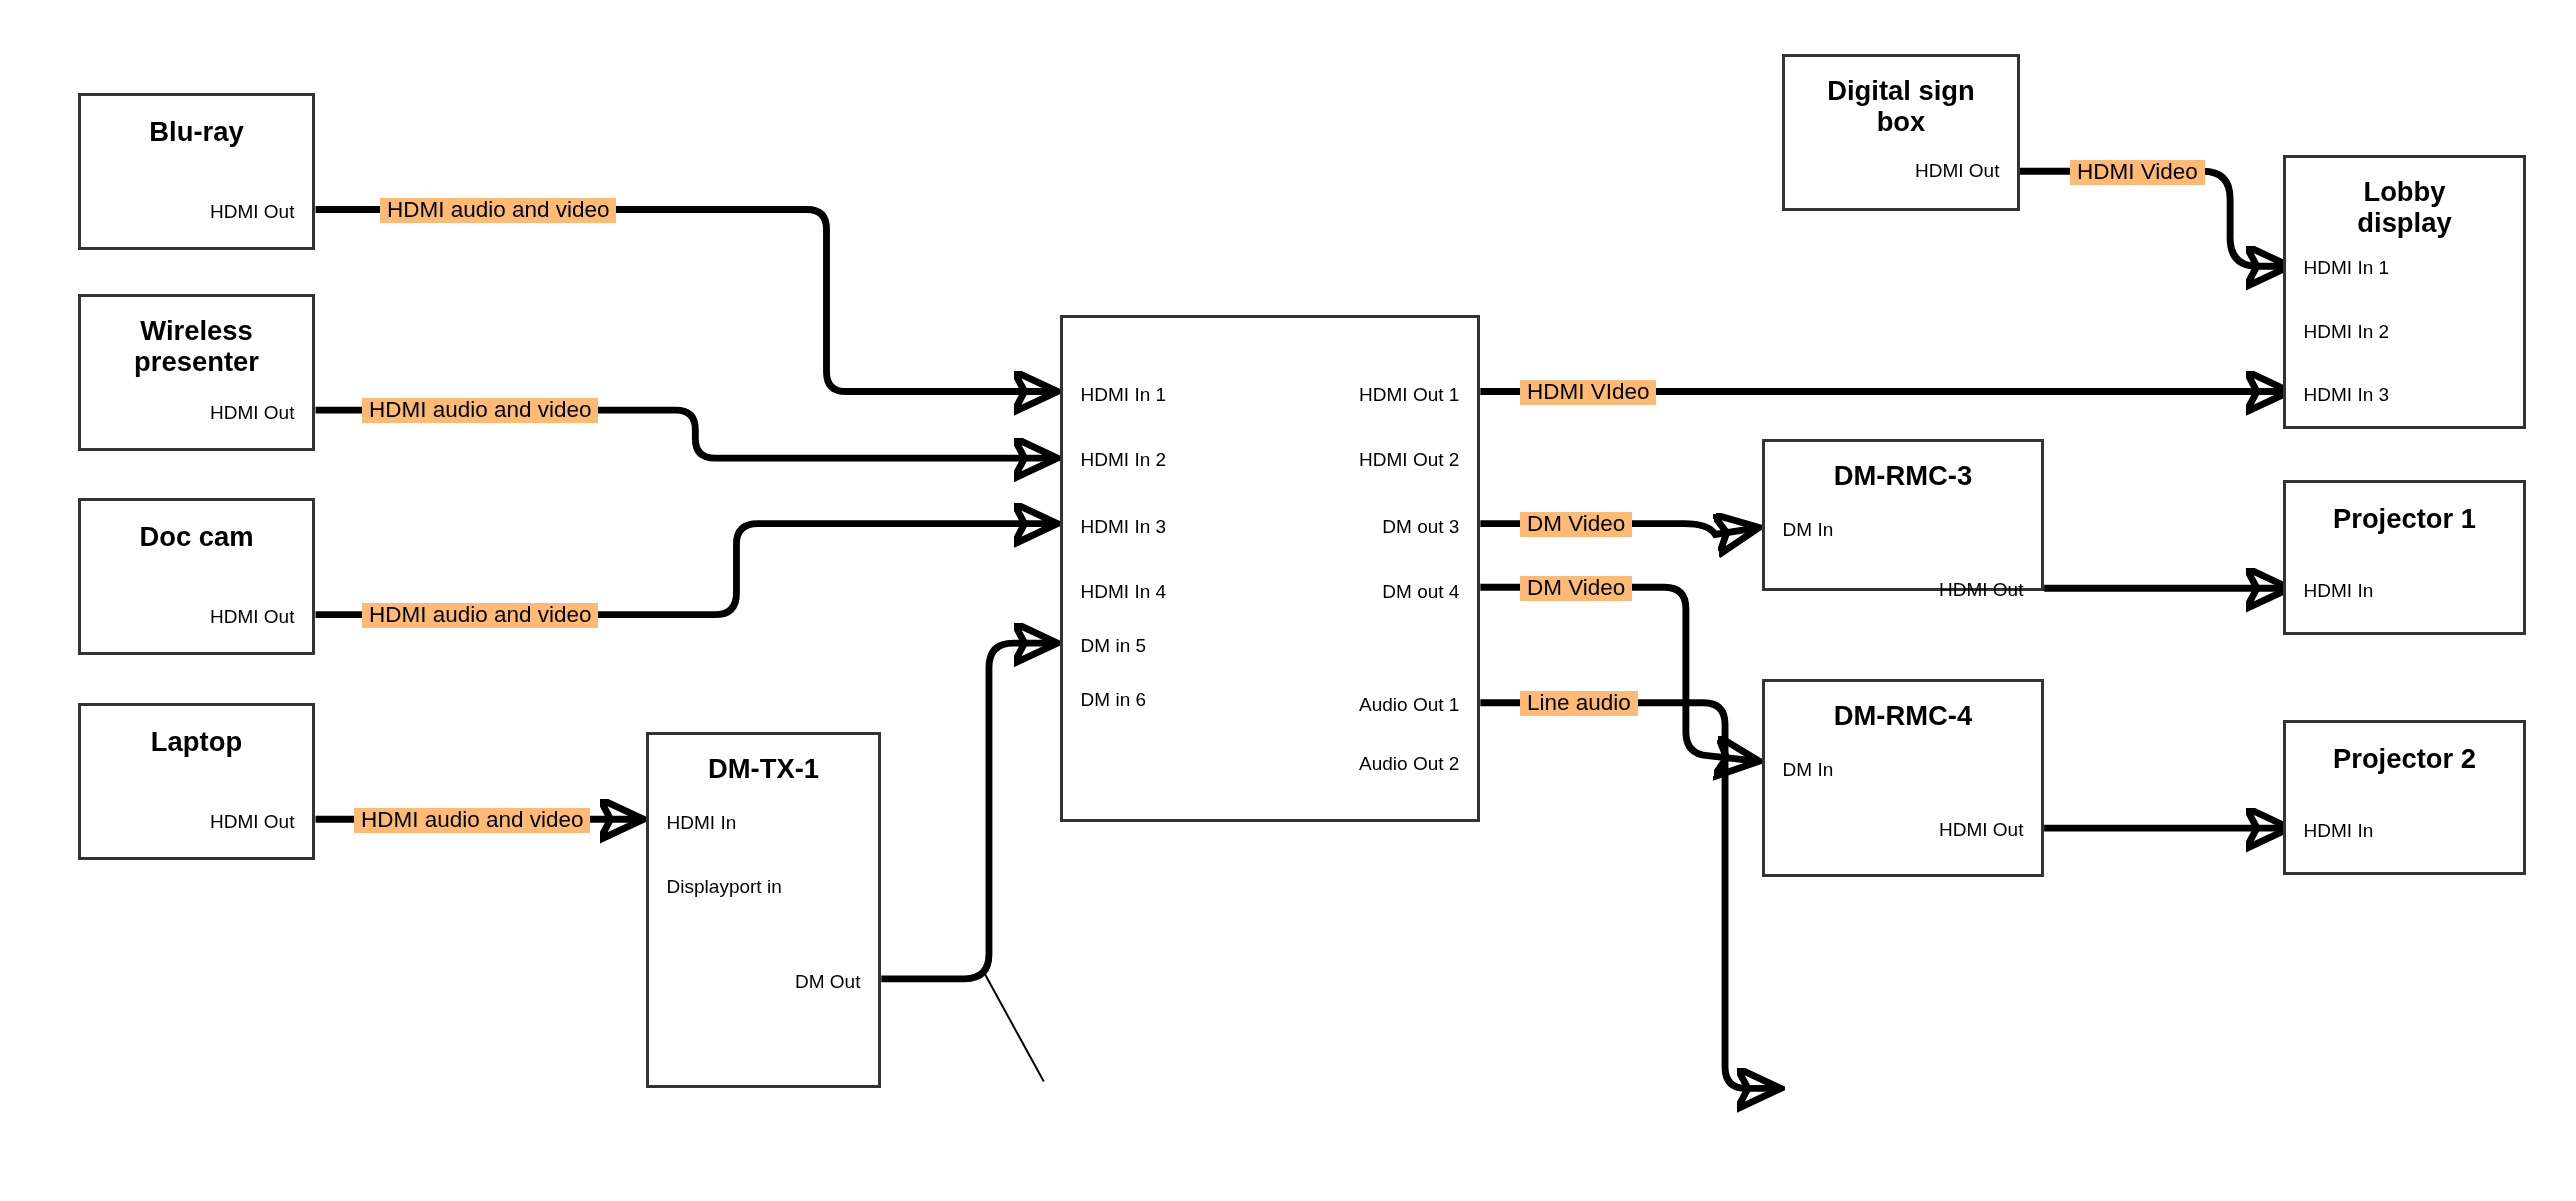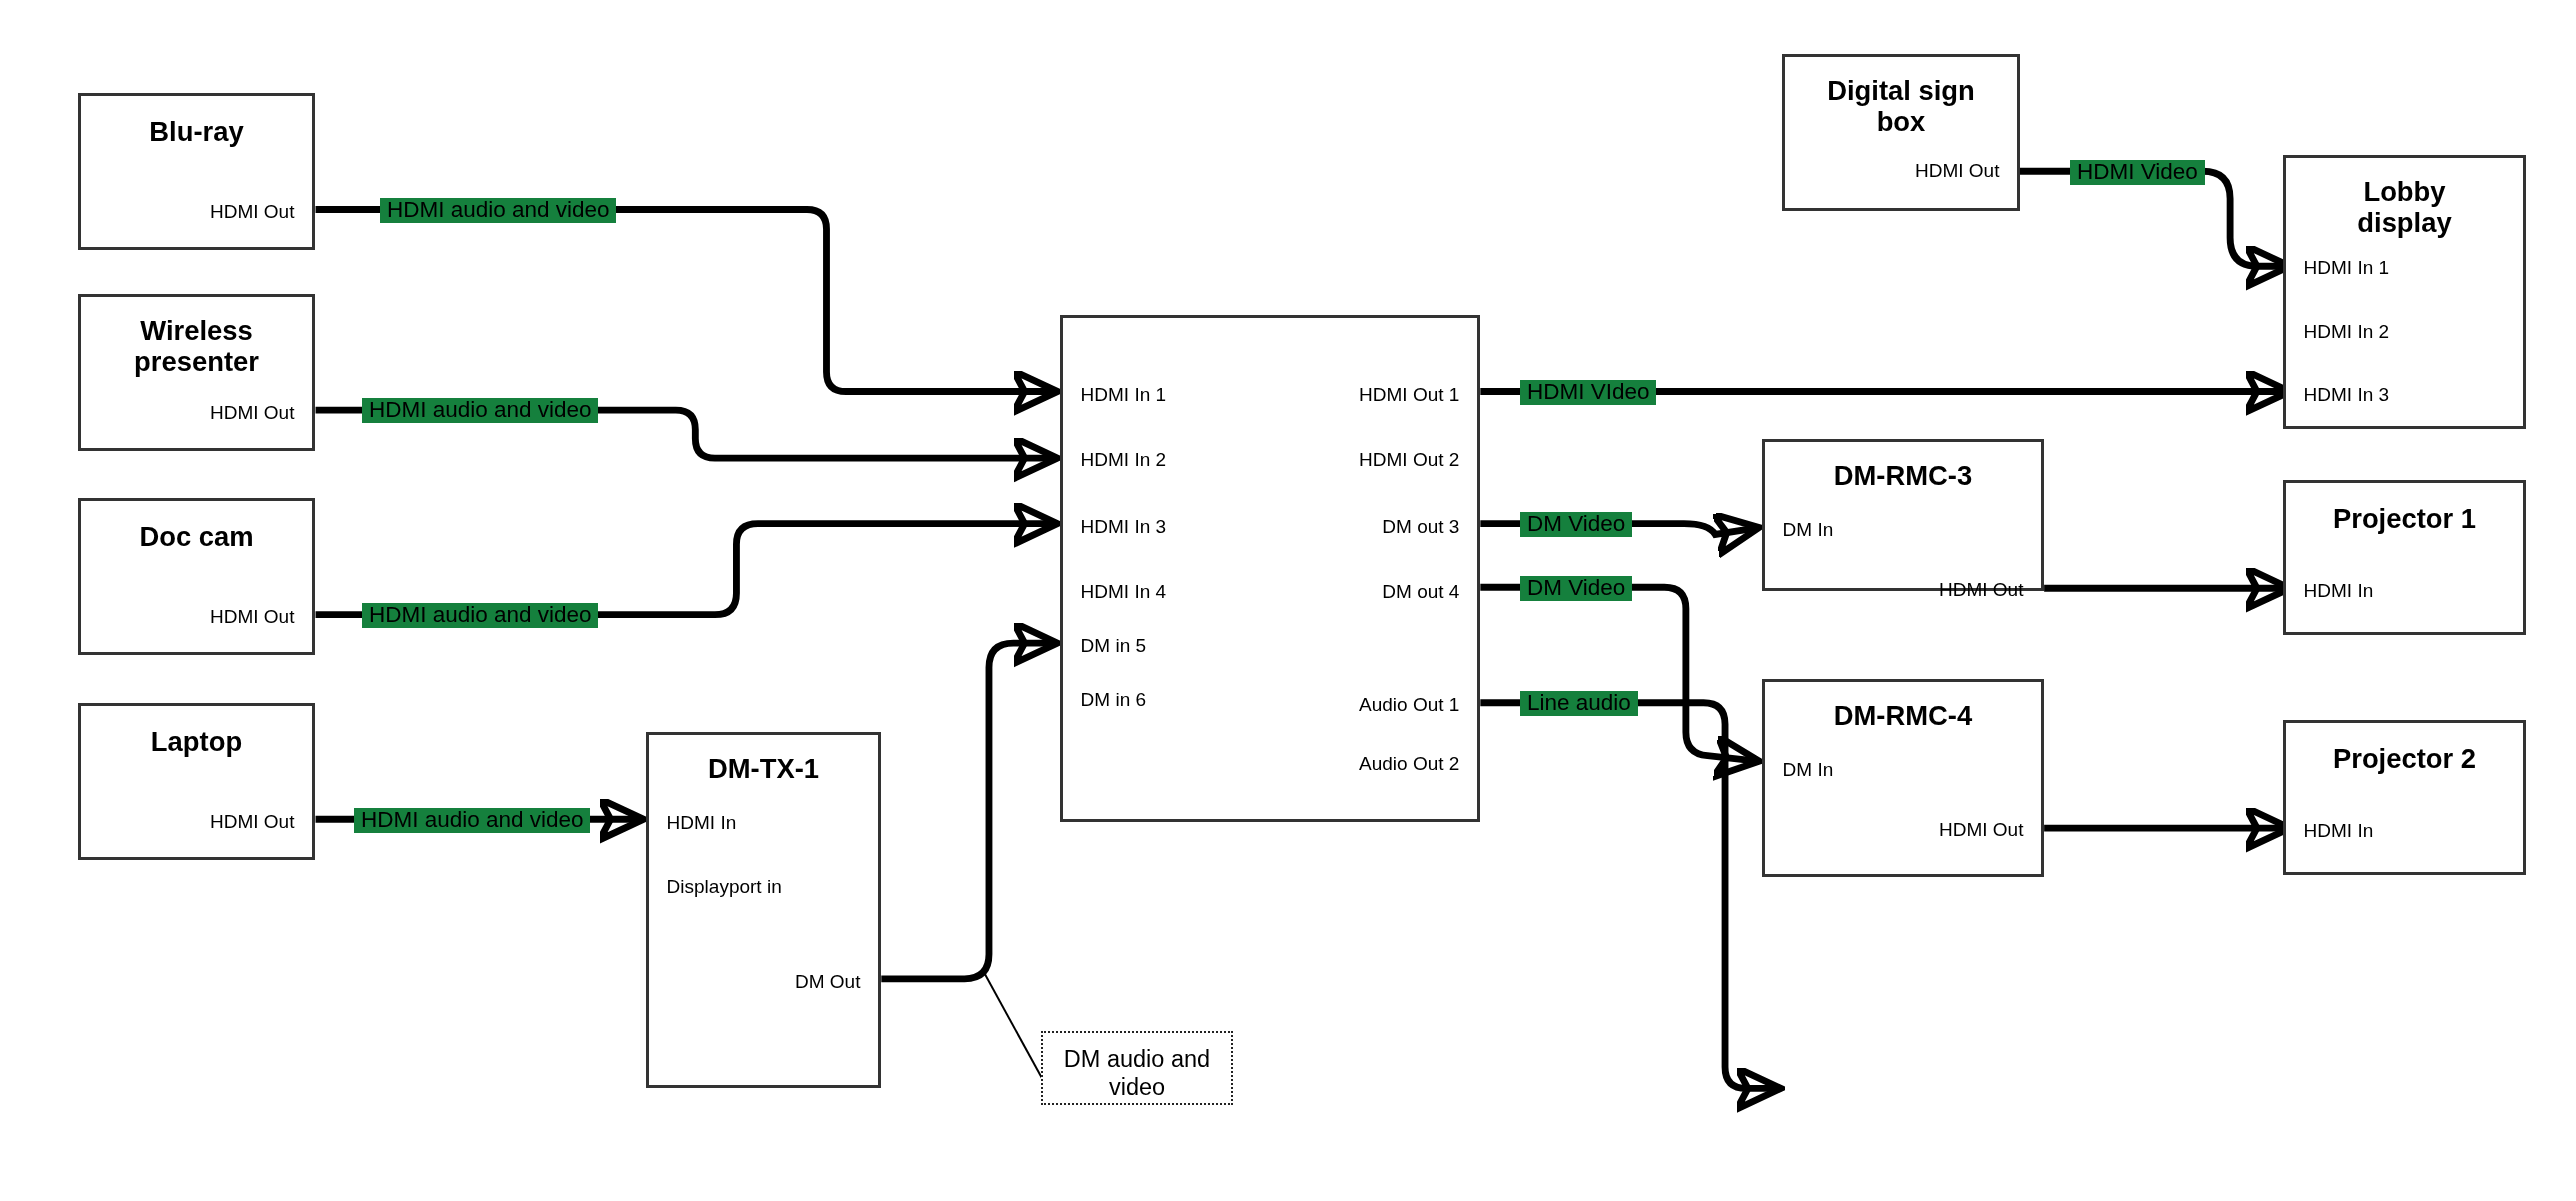--- a/index.html
+++ b/index.html
@@ -57,21 +57,21 @@
     line-height: 1.2;
     padding-top: 11.7px;
     z-index: 4;
   }
 
   
   .wire-label {
     position: absolute;
     font-size: 22.5px;
     color: #000000;
-    background: #15803d;
+    background: #fdba74;
     padding: 0 6.9px;
     white-space: nowrap;
     line-height: 1.1;
     z-index: 6;
   }
 
   svg.wires {
     position: absolute;
     left: 0;
     top: 0;
@@ -128,24 +128,20 @@
   <div class="wire-label" style="left:380px; top:198px;">HDMI audio and video</div>
   <div class="wire-label" style="left:362px; top:398px;">HDMI audio and video</div>
   <div class="wire-label" style="left:362px; top:603px;">HDMI audio and video</div>
   <div class="wire-label" style="left:354px; top:808px;">HDMI audio and video</div>
   <div class="wire-label" style="left:1520px; top:380px;">HDMI VIdeo</div>
   <div class="wire-label" style="left:1520px; top:512px;">DM Video</div>
   <div class="wire-label" style="left:1520px; top:576px;">DM Video</div>
   <div class="wire-label" style="left:1520px; top:691px;">Line audio</div>
   <div class="wire-label" style="left:2070px; top:160px;">HDMI Video</div>
 
-  <div class="note-box" style="left:1041px; top:1031px; width:192px; height:74px;">
-    <div>DM audio and</div>
-    <div>video</div>
-  </div>
 
   <div class="box" style="left:78px; top:93px; width:237px; height:157px;">
     <div class="box-title" style="top:19.6px;">Blu-ray</div>
     <div class="port right" style="top:106px;">HDMI Out</div>
   </div>
 
   <div class="box" style="left:78px; top:294px; width:237px; height:157px;">
     <div class="box-title" style="top:17.6px;">Wireless</div>
     <div class="box-title" style="top:49px;">presenter</div>
     <div class="port right" style="top:106px;">HDMI Out</div>

